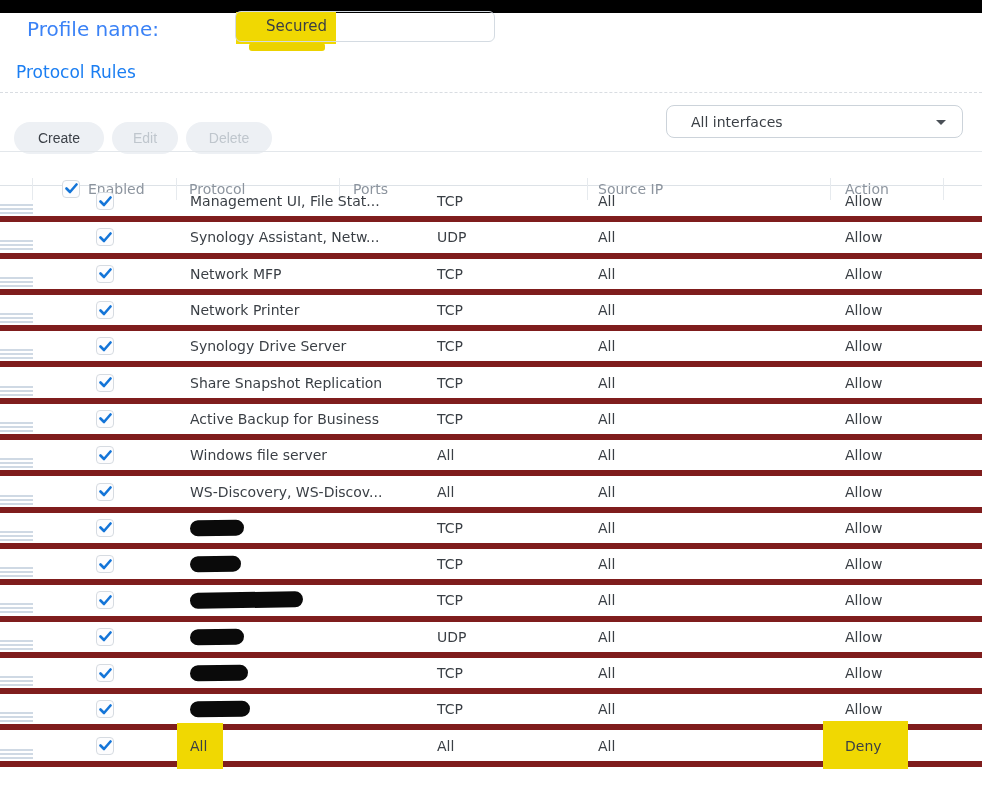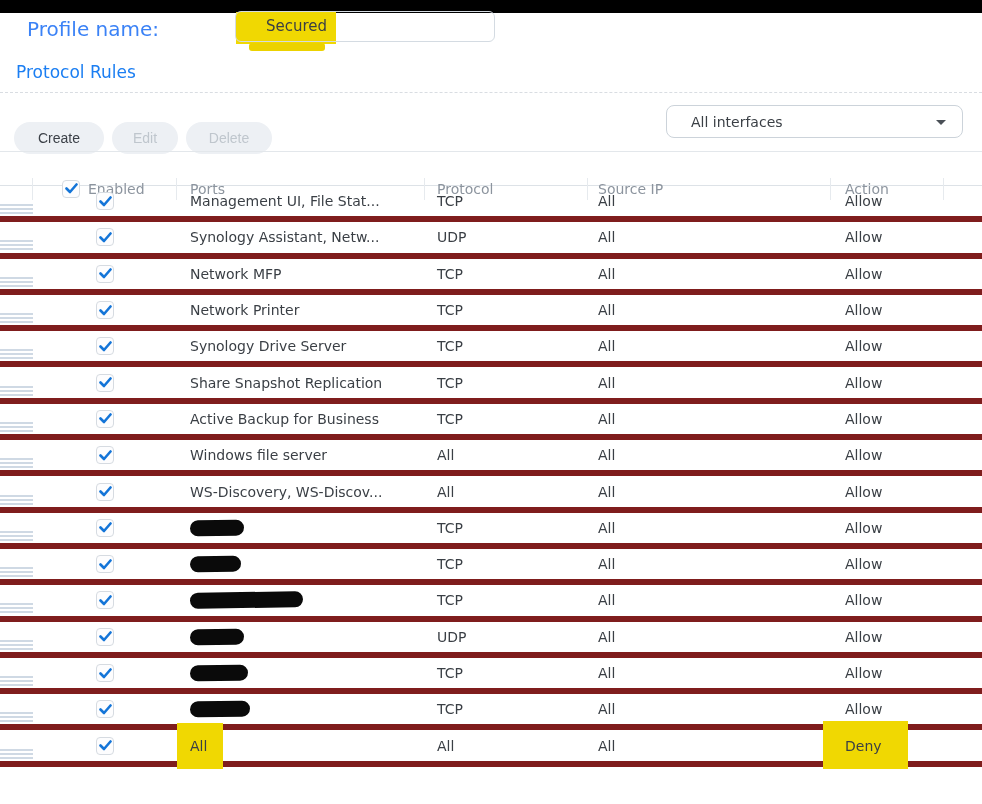--- a/index.html
+++ b/index.html
@@ -98,22 +98,22 @@
   <div class="thead">
     <div class="c c1"></div>
     <div class="c c2">
       <span class="cb">
         <svg width="13" height="11" viewBox="0 0 13 11">
             <polyline points="1.5,5.5 5,9 11.5,1.5" fill="none" stroke="#1475d8" stroke-width="2.6" stroke-linecap="round" stroke-linejoin="round"></polyline>
           </svg>
       </span>
       <span>Enabled</span>
     </div>
+    <div class="c c4">Protocol</div>
     <div class="c c3">Ports</div>
-    <div class="c c4">Protocol</div>
     <div class="c c5">Source IP</div>
     <div class="c c6">Action</div>
     <div class="c c7"></div>
   </div>
   <div id="tbody">
       <div class="row">
         <div class="c1"><span class="drag"><i></i><i></i><i></i></span></div>
         <div class="c2">
           <span class="cb">
             <svg width="13" height="11" viewBox="0 0 13 11">

